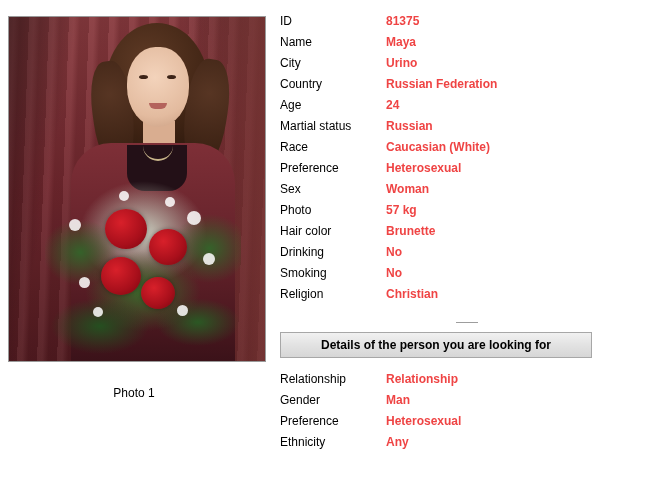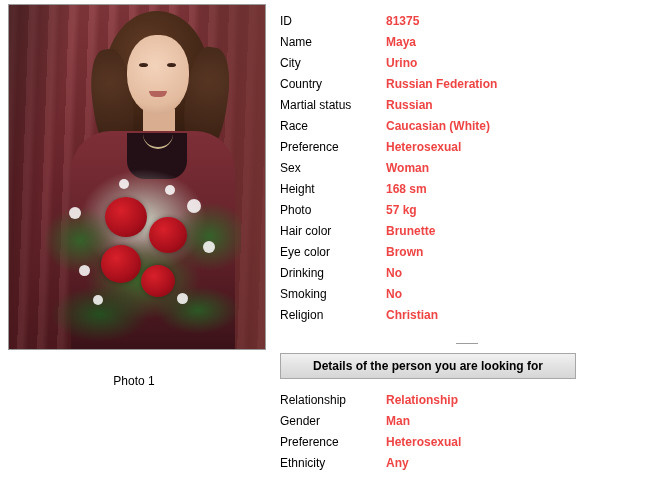--- a/index.html
+++ b/index.html
@@ -19,21 +19,21 @@
   .page {
     position: relative;
     width: 662px;
     height: 480px;
   }
 
   
   .photo-col {
     position: absolute;
     left: 8px;
-    top: 4px;
+    top: 16px;
     width: 252px;
   }
   .photo-frame {
     width: 256px;
     height: 344px;
     border: 1px solid #9a9a9a;
     background: #6b2d33;
     overflow: hidden;
     position: relative;
   }
@@ -212,21 +212,21 @@
   .divider {
     display: inline-block;
     width: 22px;
     border-top: 1px solid #9d9d9d;
     height: 0;
   }
 
   .lookingfor-bar {
     width: 280px;
     margin: 6px 0 14px 0;
-    padding: 5px 7px;
+    padding: 5px 15px;
     text-align: center;
     font-size: 12px;
     font-weight: bold;
     color: #000;
     background: linear-gradient(180deg, #f1f1f1 0%, #e3e3e3 48%, #d6d6d6 100%);
     border: 1px solid #a7a7a7;
   }
 
   
   .watermark {
@@ -299,50 +299,46 @@
         </tr>
         <tr>
           <td class="k">City</td>
           <td class="v">Urino</td>
         </tr>
         <tr>
           <td class="k">Country</td>
           <td class="v">Russian Federation</td>
         </tr>
         <tr>
+          <td class="k">Age</td>
+          <td class="v">24</td>
+        </tr>
+        <tr>
           <td class="k">Martial status</td>
           <td class="v">Russian</td>
         </tr>
         <tr>
           <td class="k">Race</td>
           <td class="v">Caucasian (White)</td>
         </tr>
         <tr>
           <td class="k">Preference</td>
           <td class="v">Heterosexual</td>
         </tr>
         <tr>
           <td class="k">Sex</td>
           <td class="v">Woman</td>
         </tr>
         <tr>
-          <td class="k">Height</td>
-          <td class="v">168 sm</td>
-        </tr>
-        <tr>
           <td class="k">Photo</td>
           <td class="v">57 kg</td>
         </tr>
         <tr>
           <td class="k">Hair color</td>
           <td class="v">Brunette</td>
-        </tr>
-        <tr>
-          <td class="k">Eye color</td>
-          <td class="v">Brown</td>
         </tr>
         <tr>
           <td class="k">Drinking</td>
           <td class="v">No</td>
         </tr>
         <tr>
           <td class="k">Smoking</td>
           <td class="v">No</td>
         </tr>
         <tr>

